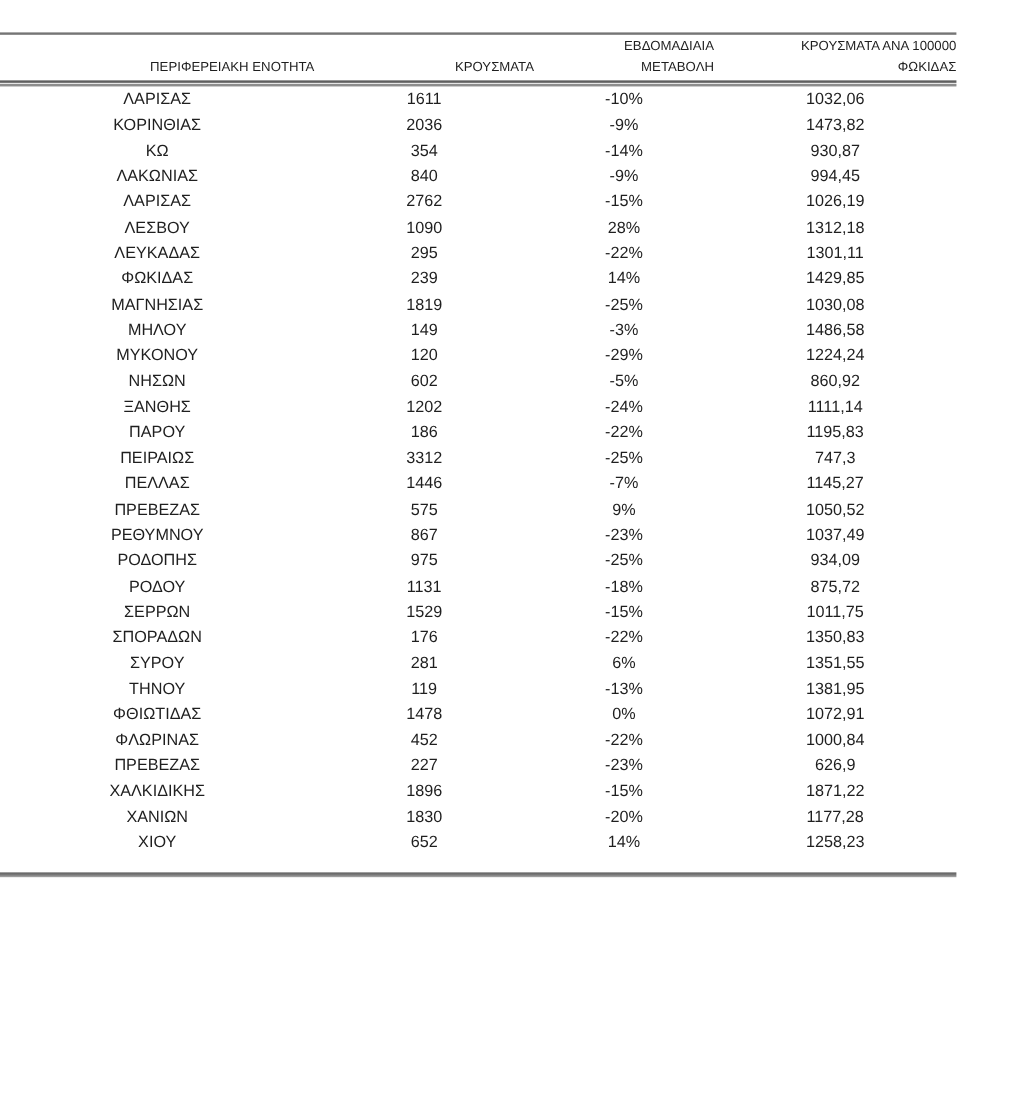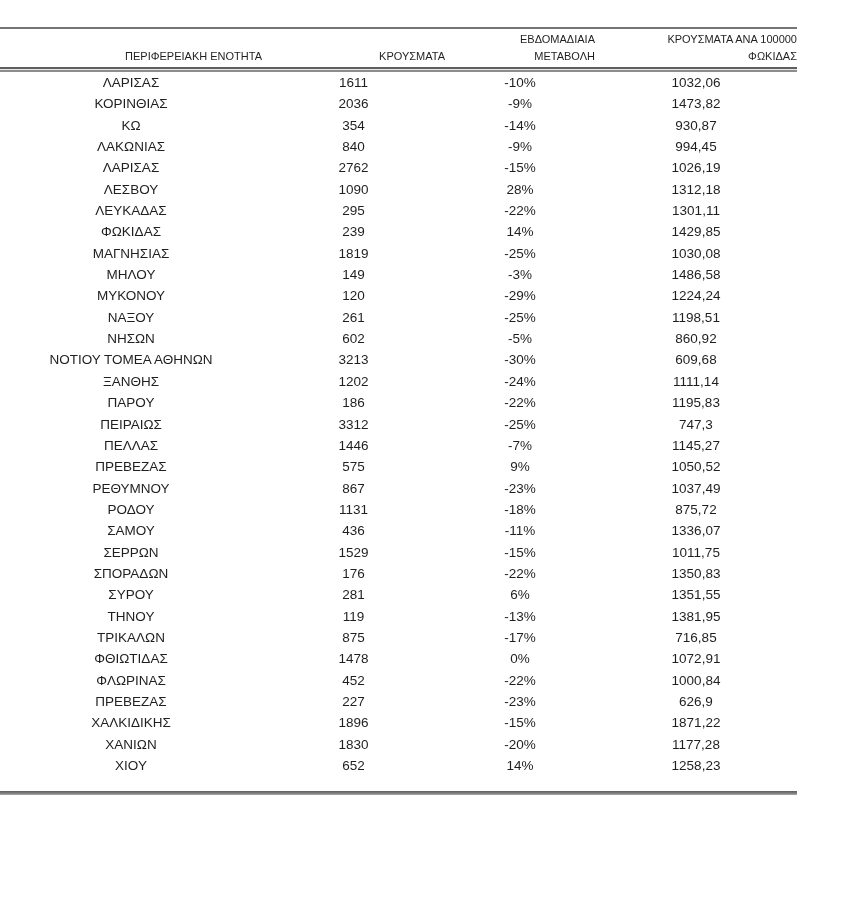--- a/index.html
+++ b/index.html
@@ -165,38 +165,26 @@
             <td>-3%</td>
             <td>1486,58</td>
           </tr>
           <tr>
             <td>ΜΥΚΟΝΟΥ</td>
             <td>120</td>
             <td>-29%</td>
             <td>1224,24</td>
           </tr>
           <tr>
-            <td>ΝΑΞΟΥ</td>
-            <td>261</td>
-            <td>-25%</td>
-            <td>1198,51</td>
-          </tr>
-          <tr>
             <td>ΝΗΣΩΝ</td>
             <td>602</td>
             <td>-5%</td>
             <td>860,92</td>
           </tr>
           <tr>
-            <td>ΝΟΤΙΟΥ ΤΟΜΕΑ ΑΘΗΝΩΝ</td>
-            <td>3213</td>
-            <td>-30%</td>
-            <td>609,68</td>
-          </tr>
-          <tr>
             <td>ΞΑΝΘΗΣ</td>
             <td>1202</td>
             <td>-24%</td>
             <td>1111,14</td>
           </tr>
           <tr>
             <td>ΠΑΡΟΥ</td>
             <td>186</td>
             <td>-22%</td>
             <td>1195,83</td>
@@ -219,32 +207,32 @@
             <td>9%</td>
             <td>1050,52</td>
           </tr>
           <tr>
             <td>ΡΕΘΥΜΝΟΥ</td>
             <td>867</td>
             <td>-23%</td>
             <td>1037,49</td>
           </tr>
           <tr>
+            <td>ΡΟΔΟΠΗΣ</td>
+            <td>975</td>
+            <td>-25%</td>
+            <td>934,09</td>
+          </tr>
+          <tr>
             <td>ΡΟΔΟΥ</td>
             <td>1131</td>
             <td>-18%</td>
             <td>875,72</td>
           </tr>
           <tr>
-            <td>ΣΑΜΟΥ</td>
-            <td>436</td>
-            <td>-11%</td>
-            <td>1336,07</td>
-          </tr>
-          <tr>
             <td>ΣΕΡΡΩΝ</td>
             <td>1529</td>
             <td>-15%</td>
             <td>1011,75</td>
           </tr>
           <tr>
             <td>ΣΠΟΡΑΔΩΝ</td>
             <td>176</td>
             <td>-22%</td>
             <td>1350,83</td>
@@ -255,26 +243,20 @@
             <td>6%</td>
             <td>1351,55</td>
           </tr>
           <tr>
             <td>ΤΗΝΟΥ</td>
             <td>119</td>
             <td>-13%</td>
             <td>1381,95</td>
           </tr>
           <tr>
-            <td>ΤΡΙΚΑΛΩΝ</td>
-            <td>875</td>
-            <td>-17%</td>
-            <td>716,85</td>
-          </tr>
-          <tr>
             <td>ΦΘΙΩΤΙΔΑΣ</td>
             <td>1478</td>
             <td>0%</td>
             <td>1072,91</td>
           </tr>
           <tr>
             <td>ΦΛΩΡΙΝΑΣ</td>
             <td>452</td>
             <td>-22%</td>
             <td>1000,84</td>

